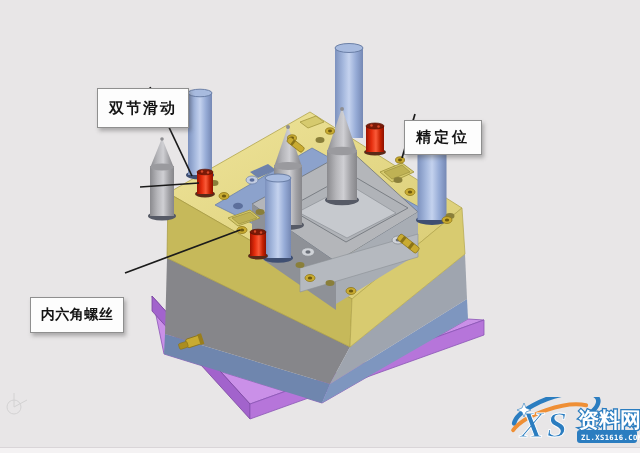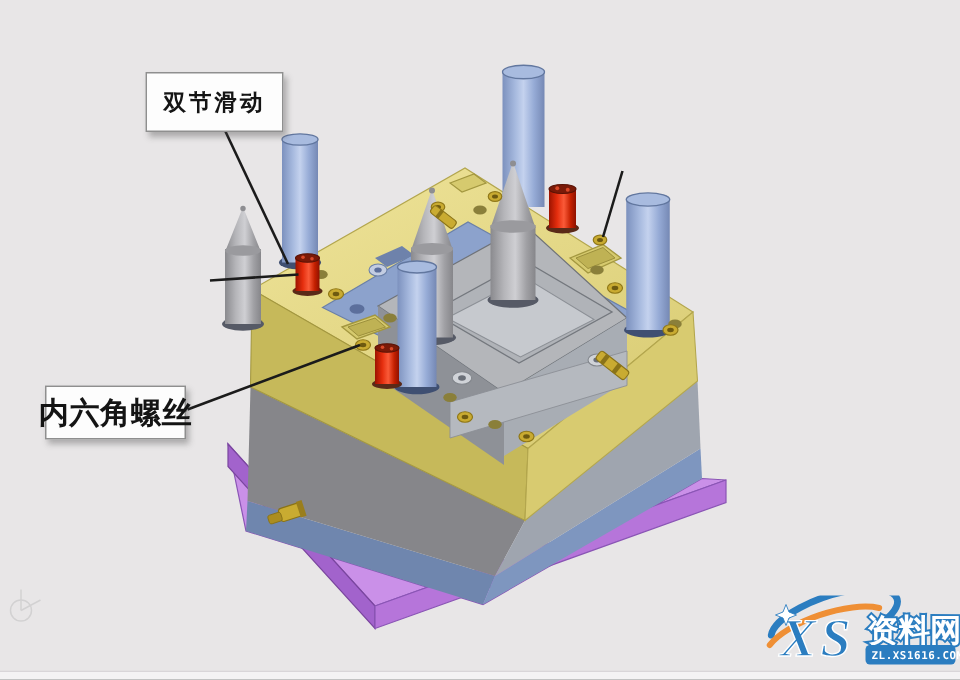--- a/index.html
+++ b/index.html
@@ -7,25 +7,26 @@
   #mold-svg{position:absolute;left:0;top:0;}
   .callout{
     position:absolute;
     background:#fdfdfd;
     border:1px solid #8f8f8f;
     box-shadow:2px 3px 4px rgba(70,70,70,.38);
     display:flex;align-items:center;justify-content:center;
     font-family:"Liberation Serif","DejaVu Serif",serif;
     font-weight:700;font-size:15px;color:#141414;letter-spacing:2px;
     white-space:nowrap;
+    margin-top:40px;
   }
   #callout-1{left:97px;top:48px;width:90px;height:38px;}
   #callout-2{left:404px;top:80px;width:76px;height:33px;letter-spacing:3px;}
   #callout-3{left:51px;top:165px;width:84px;height:33px;letter-spacing:1px;}
-  #callout-4{left:30px;top:257px;width:92px;height:34px;font-size:20px;letter-spacing:0.5px;}
+  #callout-4{left:30px;top:257px;width:92px;height:34px;font-size:14px;letter-spacing:0.5px;}
   #watermark{position:absolute;left:498px;top:397px;width:142px;height:52px;text-decoration:underline;}
   #bottom-strip{position:absolute;left:0;right:0;bottom:0;height:5px;background:#f4f2f3;border-top:1px solid #d9d5d8;}
 </style>
 </head>
 <body>
 
 <div id="stage">
 
 <svg id="mold-svg" width="640" height="453" viewBox="0 0 640 453">
   <defs>
@@ -250,20 +251,23 @@
   <g opacity="0.45" stroke="#b9b9b9" fill="none" stroke-width="1">
     <circle cx="14" cy="407" r="7"></circle>
     <line x1="14" y1="407" x2="27" y2="400"></line>
     <line x1="14" y1="407" x2="14" y2="393"></line>
   </g>
 </svg>
 
 <div class="callout" id="callout-1">
   <span>双节滑动</span>
 </div>
+<div class="callout" id="callout-2">
+  <span>精定位</span>
+</div>
 <div class="callout" id="callout-4">
   <span>内六角螺丝</span>
 </div>
 
 <div id="watermark">
   <svg width="142" height="52" viewBox="0 0 142 52">
     <g transform="rotate(-18 50 27)">
       <path d="M 93,30 A 44,16 0 1 0 18,16" fill="none" stroke="#2b7dc0" stroke-width="4.5" stroke-linecap="round"></path>
       <path d="M 15,22 A 44,16 0 0 1 92,21" fill="none" stroke="#ef8f35" stroke-width="4" stroke-linecap="round"></path>
     </g>

